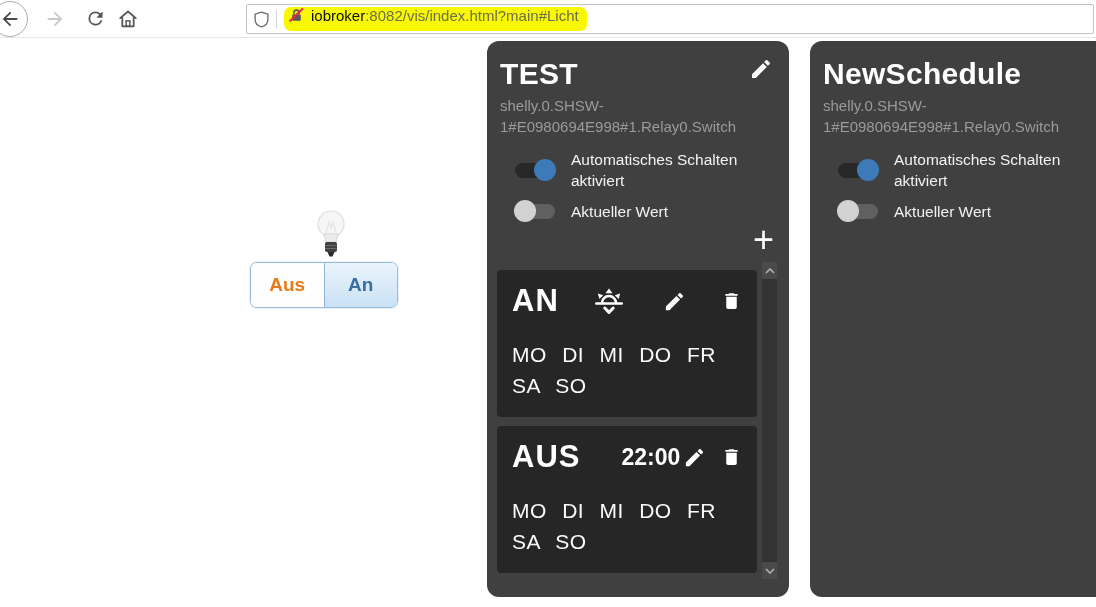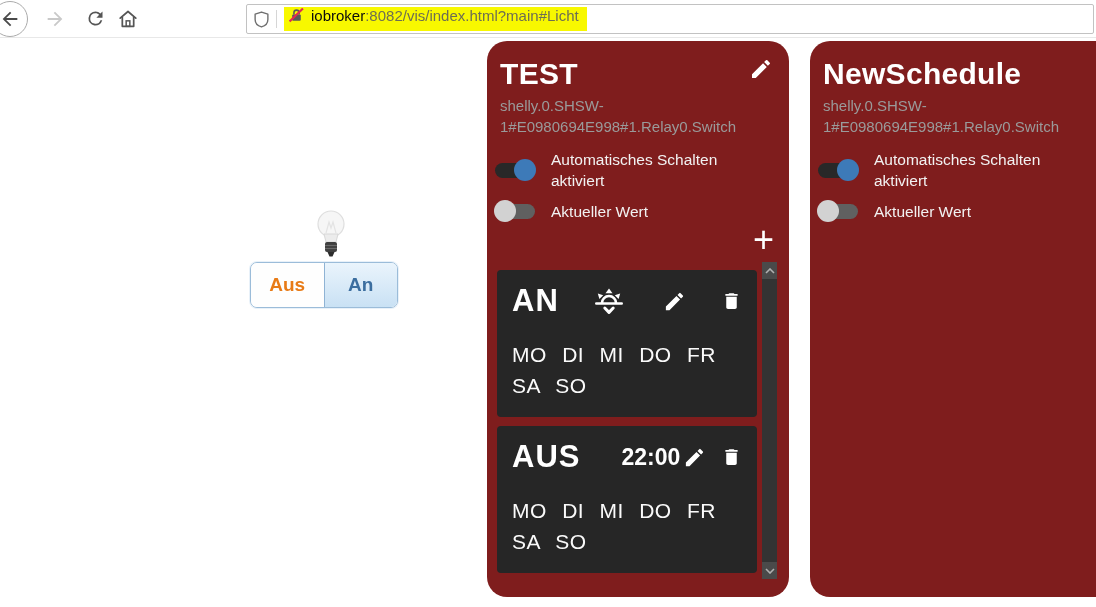--- a/index.html
+++ b/index.html
@@ -15,46 +15,46 @@
   .toolbar { position:absolute; top:0; left:0; right:0; height:38px; background:#fff;
              border-bottom:1px solid #e8e8e8; }
   .nav-back-wrap { position:absolute; left:-8px; top:1px; width:36px; height:36px;
                    border:1px solid #ababab; border-radius:50%;
                    display:flex; align-items:center; justify-content:center; background:#fff; }
   .tb-icon { position:absolute; top:8px; }
   .urlbar { position:absolute; left:246px; top:4px; right:2px; height:30px;
             border:1px solid #c2c2c2; border-radius:2px; background:#fff;
             display:flex; align-items:center; padding:0 6px; }
   .urlbar .sep { width:1px; height:18px; background:#d6d6d6; margin:0 7px 0 6px; }
-  .url-highlight { display:flex; align-items:center; height:24px; padding:0 8px 8px 5px; }
+  .url-highlight { display:flex; align-items:center; height:24px; padding:0 8px 8px 5px;border-radius:7px; }
   .url-text { font-size:15px; white-space:nowrap; margin-left:7px; }
   .url-host { color:#0c0c0d; }
   .url-rest { color:#6e6e52; }
 
   
   .bulb-wrap { position:absolute; left:313px; top:209px; width:36px; height:52px; }
   .switch-group { position:absolute; left:250px; top:262px; width:148px; height:46px;
                   display:flex; border:1px solid #9bbcd9; border-radius:7px; overflow:hidden;
                   box-shadow:0 0 0 1px #e8f1f9; }
   .seg { flex:1; display:flex; align-items:center; justify-content:center;
          font-size:19px; font-weight:bold; cursor:default; }
   .seg-off { background:#fefefe; border-right:1px solid #8fb3d4; border-radius:6px 0 0 6px; }
   .seg-on  { background:linear-gradient(#eaf4fc,#c9e1f4); }
 
   
-  .panel { position:absolute; top:41px; height:556px; background:#7f1d1d;
-           border-radius:20px; color:#fff; }
+  .panel { position:absolute; top:41px; height:556px; background:#404040;
+           border-radius:12px; color:#fff; }
   .panel-test { left:487px; width:302px; }
   .panel-new  { left:793px; width:358px;margin-left:17px; }
   .panel-header { display:flex; justify-content:space-between; align-items:flex-start;
                   padding:16px 16px 0 13px; }
   .panel-title { font-size:30px; font-weight:bold; letter-spacing:.3px; line-height:1.1; }
   .panel-sub { padding:5px 28px 0 13px; color:#9a9a9a; font-size:15px; line-height:21px;
                overflow-wrap:break-word; }
-  .toggles { padding:12px 13px 0 8px; }
+  .toggles { padding:12px 13px 0 28px; }
   .toggle-row { display:flex; align-items:center; margin-bottom:9px; }
   .switch { width:40px; height:22px; position:relative; margin-right:16px; flex-shrink:0; }
   .switch .track { position:absolute; left:0; top:4px; width:40px; height:15px; border-radius:8px; }
   .switch .thumb { position:absolute; top:0; width:22px; height:22px; border-radius:50%; }
   .switch.on  .track { background:#282828; }
   .switch.on  .thumb { right:-1px; background:#3d7ab8; }
   .switch.off .track { background:#606060; }
   .switch.off .thumb { left:-1px; background:#d2d2d2; }
   .toggle-label { font-size:15.5px; color:#f2f2f2; line-height:21px; }
   .add-btn { position:absolute; right:15px; top:181px; font-size:36px; font-weight:300;

